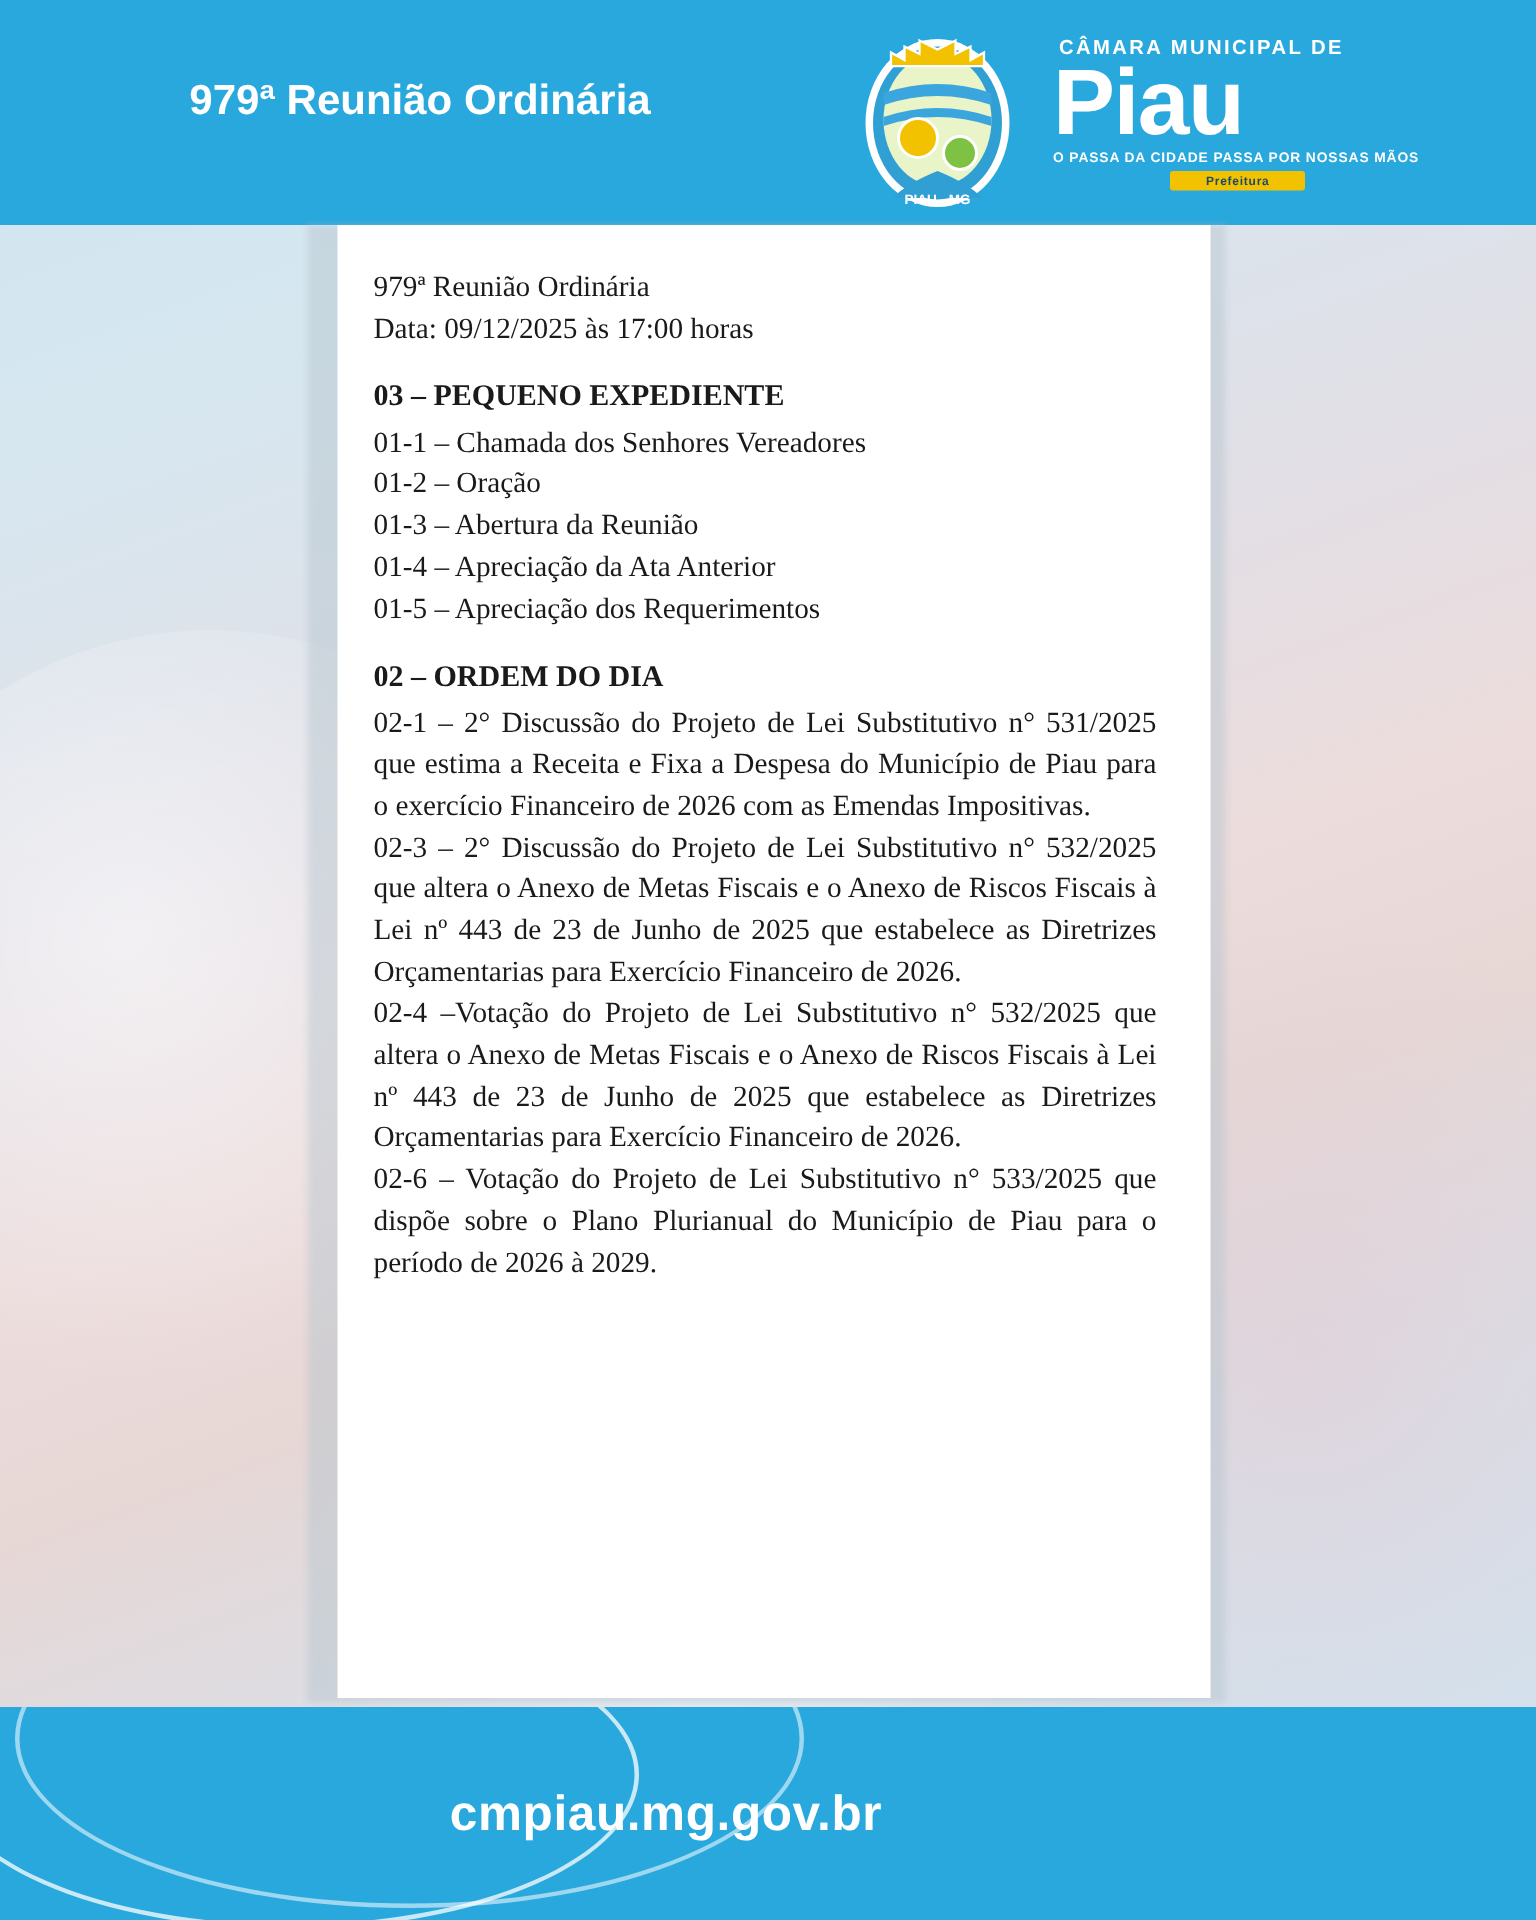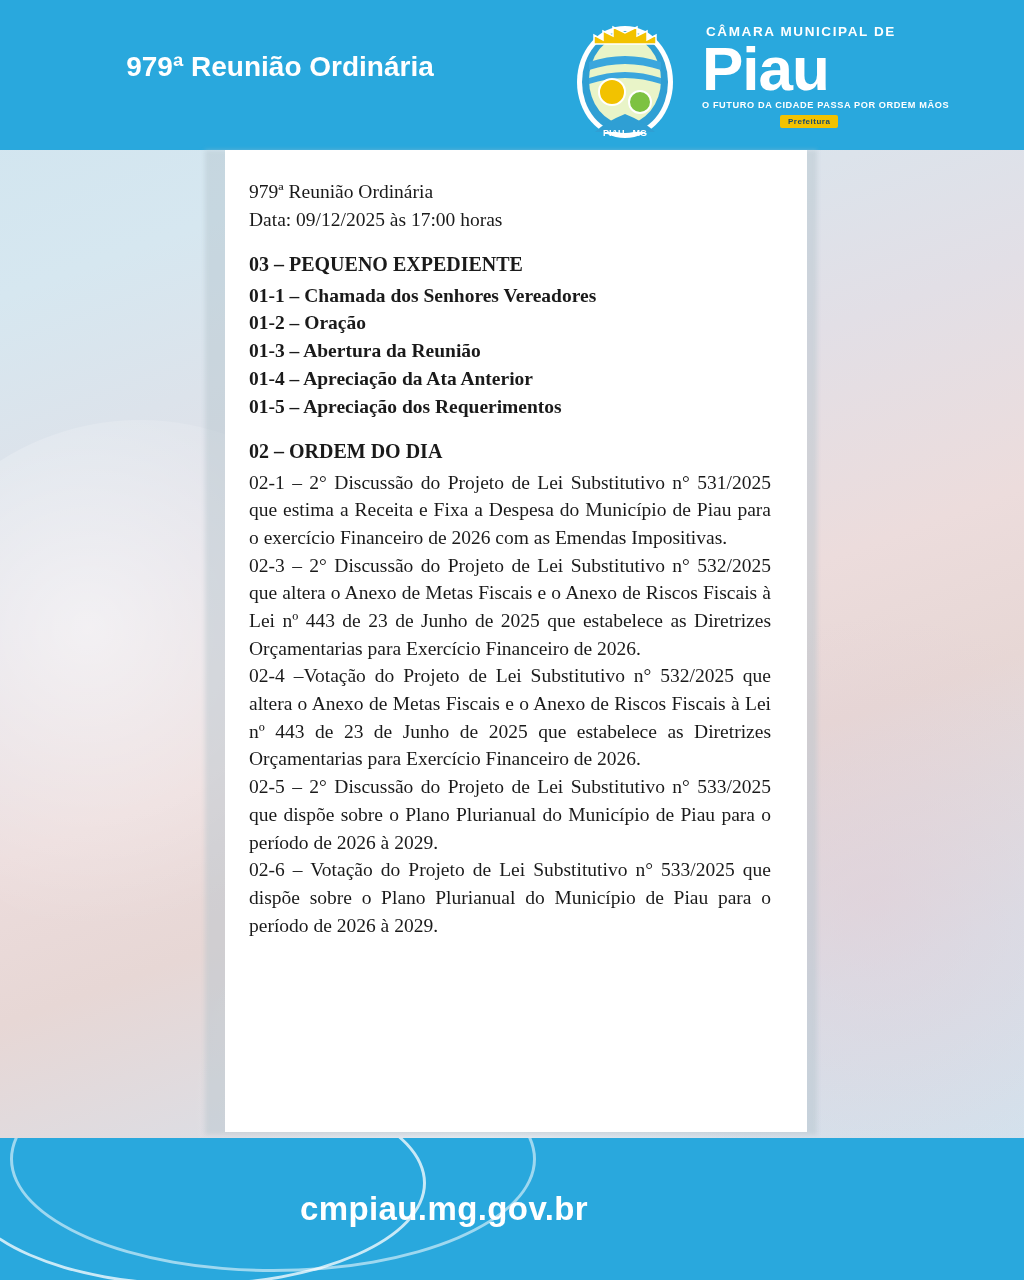--- a/index.html
+++ b/index.html
@@ -132,21 +132,21 @@
   }
   .logo-badge {
     margin-top: 4px;
     margin-left: 78px;
     background: #f2c200;
     color: #1b4b6b;
     font-size: 8px;
     font-weight: bold;
     letter-spacing: 0.5px;
     display: inline-block;
-    padding: 2px 8px;
+    padding: 2px 24px;
     border-radius: 2px;
   }
 
   
   .footer {
     position: absolute;
     left: 0;
     bottom: 0;
     width: 1024px;
     height: 142px;
@@ -218,21 +218,20 @@
     margin: 0;
   }
   .section-head {
     font-weight: bold;
     margin-top: 17px !important;
     margin-bottom: 3px !important;
     font-size: 20px;
   }
   .item-line {
     margin: 0;
-    font-weight: bold;
   }
   .para {
     text-align: justify;
     margin-top: 0;
     margin-bottom: 0;
     text-justify: inter-word;
   }
   .para-first {
     margin-top: 14px;
   }
@@ -262,21 +261,21 @@
         <path d="M25 60 q36 -12 72 0 v6 q-36 -12 -72 0 z" fill="#3aa6dd"></path>
         <circle cx="48" cy="74" r="13" fill="#f2c200" stroke="#ffffff" stroke-width="2"></circle>
         <circle cx="76" cy="84" r="11" fill="#7dc242" stroke="#ffffff" stroke-width="2"></circle>
         <path d="M61 96 q-20 8 -30 18 h60 q-10 -10 -30 -18 z" fill="#2f9fd4"></path>
         <text x="61" y="118" font-size="9" font-family="Liberation Sans, sans-serif" fill="#ffffff" text-anchor="middle" font-weight="bold">PIAU - MG</text>
       </svg>
 
       <div class="logo-text">
         <div class="logo-line1">CÂMARA MUNICIPAL DE</div>
         <div class="logo-word">Piau</div>
-        <div class="logo-line3">O FUTURO DA CIDADE PASSA POR ORDEM MÃOS</div>
+        <div class="logo-line3">O PASSA DA CIDADE PASSA POR NOSSAS MÃOS</div>
         <div class="logo-badge">Prefeitura</div>
       </div>
     </div>
   </div>
 
   <div class="sheet-shadow"></div>
   <div class="sheet">
     <div class="doc">
       <p class="meta-line">979ª Reunião Ordinária</p>
       <p class="meta-line">Data: 09/12/2025 às 17:00 horas</p>
@@ -285,21 +284,20 @@
       <p class="item-line">01-1 – Chamada dos Senhores Vereadores</p>
       <p class="item-line">01-2 – Oração</p>
       <p class="item-line">01-3 – Abertura da Reunião</p>
       <p class="item-line">01-4 – Apreciação da Ata Anterior</p>
       <p class="item-line">01-5 – Apreciação dos Requerimentos</p>
 
       <p class="section-head">02 – ORDEM DO DIA</p>
       <p class="para para-first">02-1 – 2° Discussão do Projeto de Lei Substitutivo n° 531/2025 que estima a Receita e Fixa a Despesa do Município de Piau para o exercício Financeiro de 2026 com as Emendas Impositivas.</p>
       <p class="para">02-3 – 2° Discussão do Projeto de Lei Substitutivo n° 532/2025 que altera o Anexo de Metas Fiscais e o Anexo de Riscos Fiscais à Lei nº 443 de 23 de Junho de 2025 que estabelece as Diretrizes Orçamentarias para Exercício Financeiro de 2026.</p>
       <p class="para">02-4 –Votação do Projeto de Lei Substitutivo n° 532/2025 que altera o Anexo de Metas Fiscais e o Anexo de Riscos Fiscais à Lei nº 443 de 23 de Junho de 2025 que estabelece as Diretrizes Orçamentarias para Exercício Financeiro de 2026.</p>
-      <p class="para">02-5 – 2° Discussão do Projeto de Lei Substitutivo n° 533/2025 que dispõe sobre o Plano Plurianual do Município de Piau para o período de 2026 à 2029.</p>
       <p class="para">02-6 – Votação do Projeto de Lei Substitutivo n° 533/2025 que dispõe sobre o Plano Plurianual do Município de Piau para o período de 2026 à 2029.</p>
     </div>
   </div>
 
   <div class="footer">
     <div class="footer-curve"></div>
     <div class="footer-curve2"></div>
     <div class="footer-url">cmpiau.mg.gov.br</div>
   </div>
 

